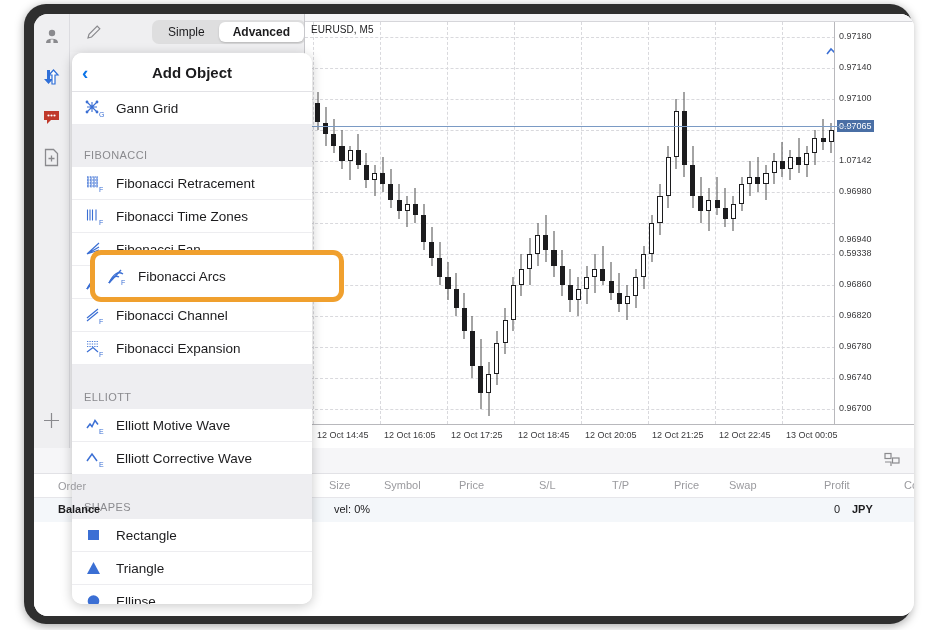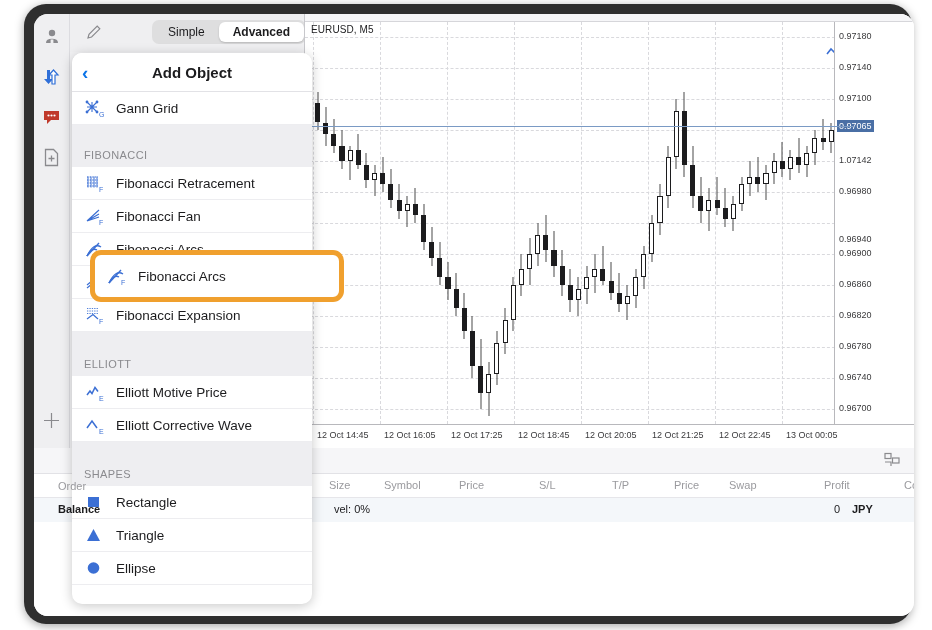--- a/index.html
+++ b/index.html
@@ -659,21 +659,21 @@
         </svg>
       </div>
 
       <div class="price-axis" id="price-axis">
           <div class="price-tick" style="top: 9.46154px;">0.97180</div>
           <div class="price-tick" style="top: 40.3846px;">0.97140</div>
           <div class="price-tick" style="top: 71.3077px;">0.97100</div>
           <div class="price-tick" style="top: 133.154px;">1.07142</div>
           <div class="price-tick" style="top: 164.077px;">0.96980</div>
           <div class="price-tick" style="top: 188px; margin-top: 24px;">0.96940</div>
-          <div class="price-tick" style="top: 225.923px;">0.96900</div>
+          <div class="price-tick" style="top: 225.923px;">0.59338</div>
           <div class="price-tick" style="top: 256.846px;">0.96860</div>
           <div class="price-tick" style="top: 287.769px;">0.96820</div>
           <div class="price-tick" style="top: 318.692px;">0.96780</div>
           <div class="price-tick" style="top: 349.615px;">0.96740</div>
           <div class="price-tick" style="top: 380.538px;">0.96700</div>
           <div class="price-badge" style="top: 98.3654px;">0.97065</div>
         </div>
       <div class="time-axis" id="time-axis">
           <div class="time-tick" style="left: 12px;">12 Oct 14:45</div>
           <div class="time-tick" style="left: 79px;">12 Oct 16:05</div>
@@ -746,20 +746,31 @@
                   <path d="M3 2.5 v11 M6 2.5 v11 M9 2.5 v11 M12 2.5 v11"></path>
                 </g>
                 <text x="14" y="17.5" font-size="7" fill="#3b6fd4" font-family="Liberation Sans, sans-serif">F</text>
               </svg>
             </span>
             <span class="lbl">Fibonacci Retracement</span>
           </div>
           <div class="row">
             <span class="ico">
               <svg width="20" height="19" viewBox="0 0 20 19">
+                <g stroke="#3b6fd4" stroke-width="1.1">
+                  <path d="M2.5 2.5 v11 M5 2.5 v11 M7.5 2.5 v11 M11 2.5 v11"></path>
+                </g>
+                <text x="14" y="17.5" font-size="7" fill="#3b6fd4" font-family="Liberation Sans, sans-serif">F</text>
+              </svg>
+            </span>
+            <span class="lbl">Fibonacci Time Zones</span>
+          </div>
+          <div class="row">
+            <span class="ico">
+              <svg width="20" height="19" viewBox="0 0 20 19">
                 <path d="M2 14 L14 3 M2 14 L14 7 M2 14 L14 10" stroke="#3b6fd4" stroke-width="1.2" fill="none"></path>
                 <text x="14" y="17.5" font-size="7" fill="#3b6fd4" font-family="Liberation Sans, sans-serif">F</text>
               </svg>
             </span>
             <span class="lbl">Fibonacci Fan</span>
           </div>
           <div class="row">
             <span class="ico">
               <svg width="20" height="19" viewBox="0 0 20 19">
                 <path d="M2 16 q7-14 14-9" fill="none" stroke="#3b6fd4" stroke-width="1.4"></path>
@@ -792,21 +803,21 @@
             <span class="lbl">Fibonacci Expansion</span>
           </div>
           <div class="sec-head">ELLIOTT</div>
           <div class="row">
             <span class="ico">
               <svg width="20" height="19" viewBox="0 0 20 19">
                 <path d="M2 12 l3-4 l2 2.5 l3-6 l3 4" fill="none" stroke="#3b6fd4" stroke-width="1.5"></path>
                 <text x="14" y="17.5" font-size="7" fill="#3b6fd4" font-family="Liberation Sans, sans-serif">E</text>
               </svg>
             </span>
-            <span class="lbl">Elliott Motive Price</span>
+            <span class="lbl">Elliott Motive Wave</span>
           </div>
           <div class="row">
             <span class="ico">
               <svg width="20" height="19" viewBox="0 0 20 19">
                 <path d="M2 12 l5-7 l5 7" fill="none" stroke="#3b6fd4" stroke-width="1.5"></path>
                 <text x="14" y="17.5" font-size="7" fill="#3b6fd4" font-family="Liberation Sans, sans-serif">E</text>
               </svg>
             </span>
             <span class="lbl">Elliott Corrective Wave</span>
           </div>

